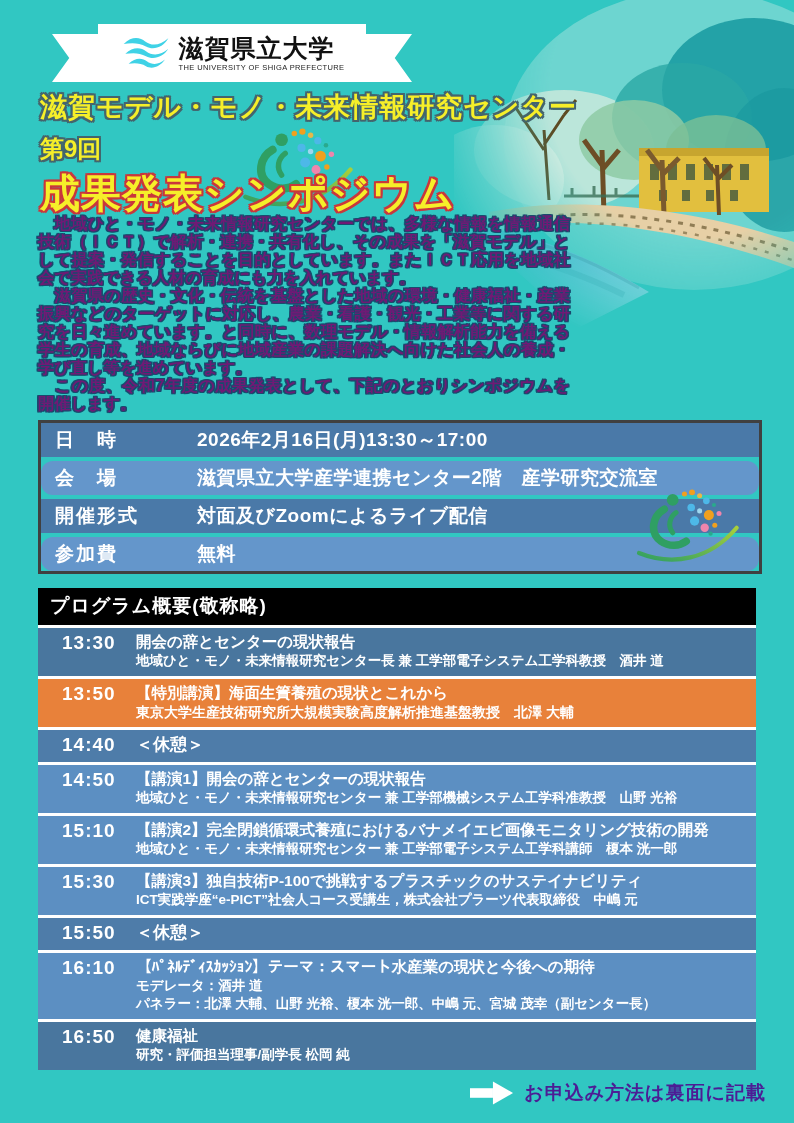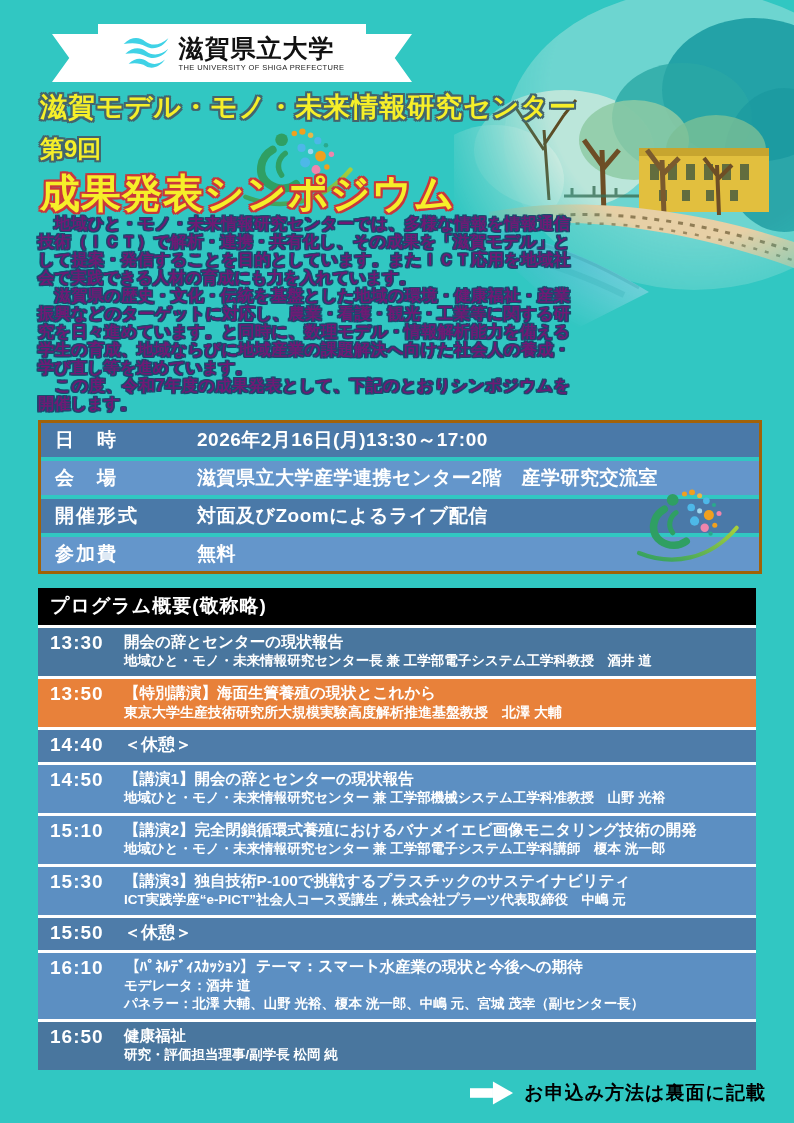--- a/index.html
+++ b/index.html
@@ -37,49 +37,49 @@
       -2px 0 0 var(--symposium-outline-red,#c9373c),2px 0 0 var(--symposium-outline-red,#c9373c);}
   .clogo{position:absolute;left:196px;top:38px;width:122px;height:86px;z-index:-1;}
 
   
   .intro{position:absolute;left:38px;top:214px;width:532px;z-index:2;}
   .ipara{color:#701a75;font-weight:bold;font-size:16.2px;line-height:18px;text-align:justify;
     text-shadow:-1.4px -1.4px 0 #1a4a6e,1.4px -1.4px 0 #1a4a6e,-1.4px 1.4px 0 #1a4a6e,1.4px 1.4px 0 #1a4a6e,
       0 -1.4px 0 #1a4a6e,0 1.4px 0 #1a4a6e,-1.4px 0 0 #1a4a6e,1.4px 0 0 #1a4a6e;}
 
   
-  .info{position:absolute;left:38px;top:420px;width:718px;border:3px solid #a16207;z-index:2;}
+  .info{position:absolute;left:38px;top:420px;width:718px;border:3px solid #404040;z-index:2;}
   .irow{display:flex;align-items:center;height:34px;color:#fff;font-weight:bold;}
   .irow + .irow{margin-top:4px;}
   .v-info-dark{background:var(--info-row-dark,#4a79a8);}
-  .v-info-light{background:var(--info-row-light,#6496cb);}
+  .v-info-light{background:var(--info-row-light,#6496cb);border-radius:12px;}
   .ilabel{width:142px;padding-left:14px;font-size:19px;letter-spacing:2px;flex:0 0 auto;}
   .ivalue{font-size:19px;letter-spacing:.5px;}
   .ilogo{position:absolute;right:16px;top:66px;width:112px;height:80px;}
 
   
   .program{position:absolute;left:38px;top:588px;width:718px;z-index:2;}
   .pheader{background:var(--program-header-bg,#000);color:#fff;font-size:19px;font-weight:bold;
     padding:5px 0 6px 12px;letter-spacing:1px;}
-  .prow{display:flex;padding:4px 0 6px;border-top:3px solid #fff;color:#fff;}
+  .prow{display:flex;padding:4px 12px 6px;border-top:3px solid #fff;color:#fff;}
   .v-blue-a{background:var(--row-blue-dark,#49769e);}
   .v-blue-b{background:var(--row-blue-mid,#4e7ca9);}
   .v-blue-c{background:var(--row-blue-light,#5c8fc2);}
   .v-orange{background:var(--highlight-orange,#e8813a);}
   .ptime{width:74px;padding-left:12px;font-size:19px;font-weight:600;line-height:22px;letter-spacing:1px;flex:0 0 auto;}
   .pcontent{flex:1;padding-right:8px;}
   .pline-title{font-size:15.5px;font-weight:700;line-height:20px;}
   .pline-title.single{font-size:17px;line-height:22px;}
   .pline-detail{font-size:13.5px;font-weight:600;line-height:18px;}
   .v-orange .pline-detail{font-weight:700;font-size:14px;}
 
   
   .footer{position:absolute;right:28px;top:1080px;display:flex;align-items:center;gap:10px;z-index:2;}
   .arrow{width:44px;height:26px;}
-  .fnote{color:#000000;font-size:19px;font-weight:bold;letter-spacing:1px;}
+  .fnote{color:#4c1d95;font-size:19px;font-weight:bold;letter-spacing:1px;}
 </style>
 </head>
 <body>
 
 <div class="page">
 
   <svg class="scene" viewBox="0 0 340 330" aria-hidden="true">
     <defs>
       <radialGradient id="fadeg" cx="72%" cy="28%" r="80%">
         <stop offset="55%" stop-color="#fff"></stop>

